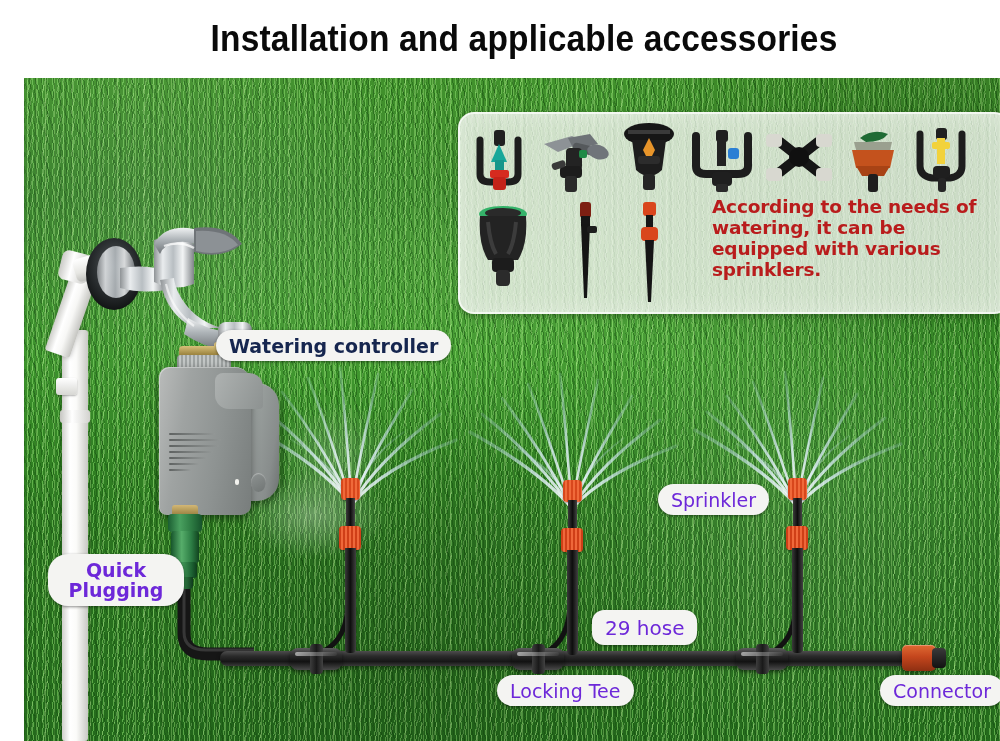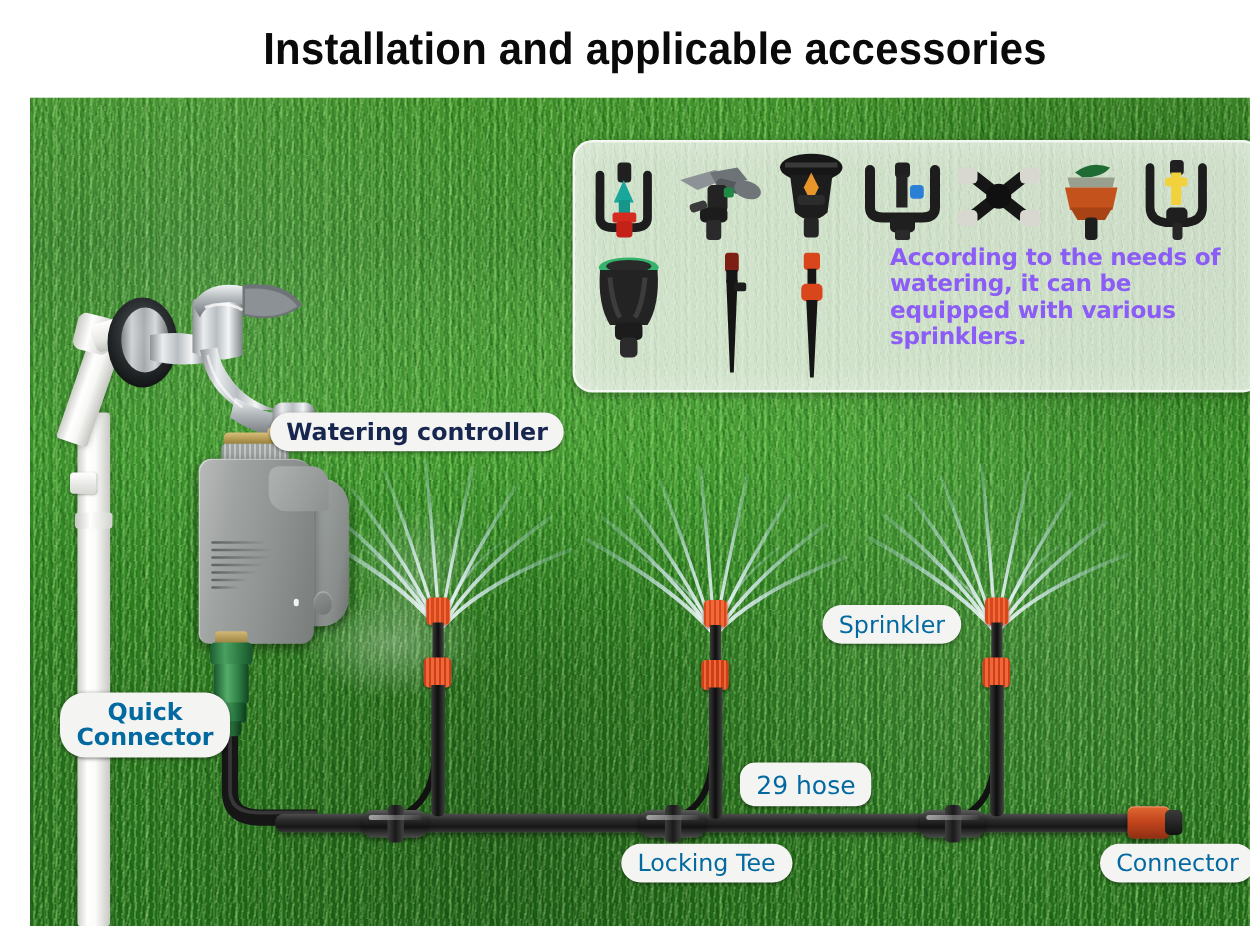--- a/index.html
+++ b/index.html
@@ -46,27 +46,27 @@
     overflow:hidden;z-index:30;}
   .panel .ptex{position:absolute;inset:0;opacity:.35;
     background-image:
       repeating-linear-gradient(100deg, rgba(255,255,255,.55) 0 1px, rgba(0,0,0,0) 1px 6px),
       repeating-linear-gradient(80deg, rgba(120,150,115,.35) 0 1px, rgba(0,0,0,0) 1px 8px);
     background-size:auto 9px, auto 13px;}
   .acc-row{position:absolute;display:flex;}
   .acc{position:relative;}
   .panel-text{position:absolute;left:252px;top:82px;width:288px;
     font-family:"DejaVu Sans",sans-serif;font-weight:700;font-size:18.5px;line-height:1.14;
-    color:#8b5cf6;letter-spacing:-.2px;}
+    color:#b91c1c;letter-spacing:-.2px;}
 
   
   .callout{position:absolute;background:#f4f4f2;border-radius:999px;
     box-shadow:0 1px 3px rgba(0,0,0,.45);
     display:flex;align-items:center;justify-content:center;text-align:center;
-    font-family:"DejaVu Sans",sans-serif;color:#0369a1;z-index:34;padding:1px 13px;white-space:nowrap;}
+    font-family:"DejaVu Sans",sans-serif;color:#6d28d9;z-index:34;padding:1px 13px;white-space:nowrap;}
   .callout.navy{color:#16264f;font-weight:600;}
   .callout.two-line{border-radius:20px;white-space:normal;line-height:1.06;padding:4px 12px;}
 
   
   .pvc{position:absolute;z-index:22;}
   .pvc-vert{left:38px;top:330px;width:26px;height:411px;border-radius:3px;
     background:linear-gradient(90deg,#cfcfcb 0%,#ffffff 30%,#fbfbf9 55%,#c8c8c4 100%);
     box-shadow:0 0 5px rgba(0,0,0,.30);}
   .pvc-diag{left:20px;top:262px;width:26px;height:92px;border-radius:3px;
     transform:rotate(19deg);transform-origin:50% 100%;
@@ -459,21 +459,21 @@
     </div>
 
     <div class="panel-text">According to the needs of watering, it can be equipped with various sprinklers.</div>
   </div>
 
   <div class="callout navy" style="left:192px;top:330px;height:29px;font-size:19px;">
     <span>Watering controller</span>
   </div>
 
   <div class="callout two-line" style="left:24px;top:554px;width:112px;height:44px;font-size:19px;font-weight:600;flex-direction:column;">
-    <span>Quick Connector</span>
+    <span>Quick Plugging</span>
   </div>
 
   <div class="callout" style="left:634px;top:484px;height:29px;font-size:19px;">
     <span>Sprinkler</span>
   </div>
 
 
   <div class="callout" style="left:568px;top:610px;height:33px;font-size:20px;border-radius:12px;">
     <span>29 hose</span>
   </div>

